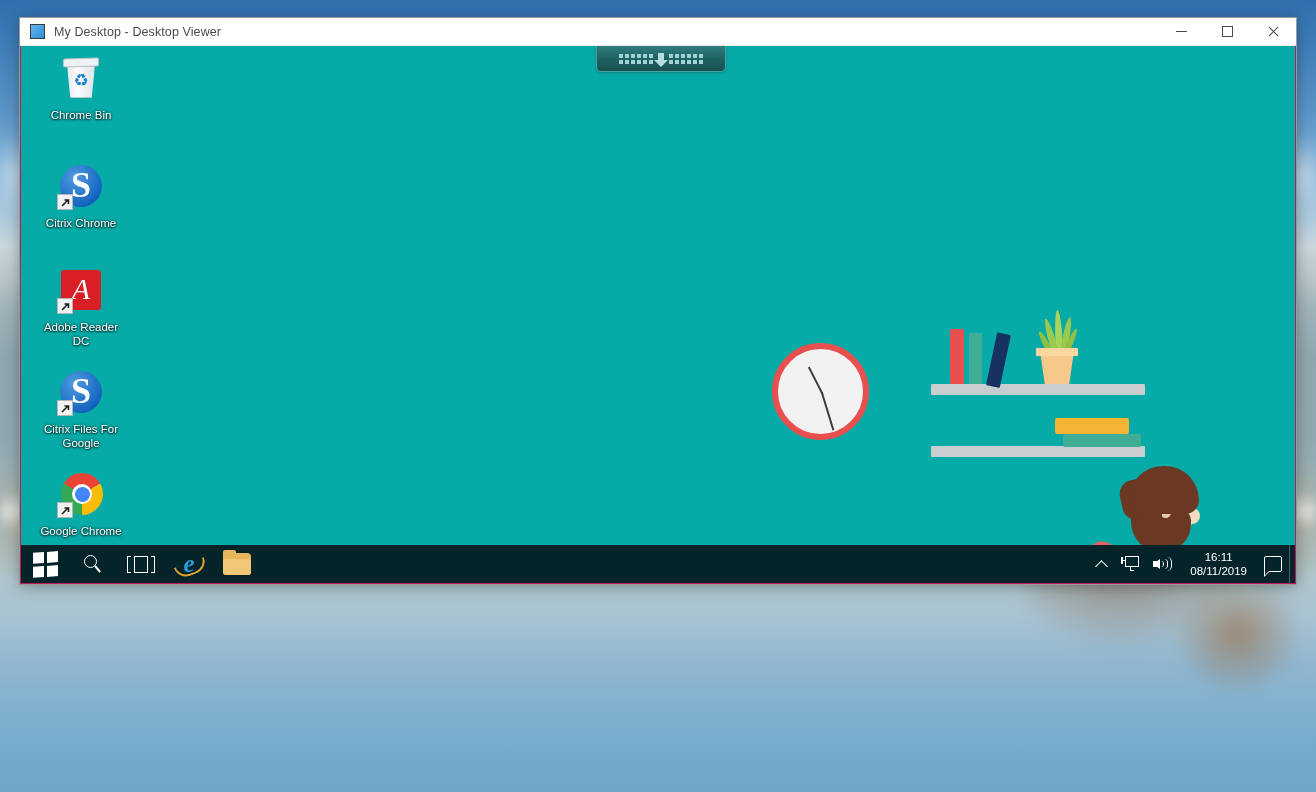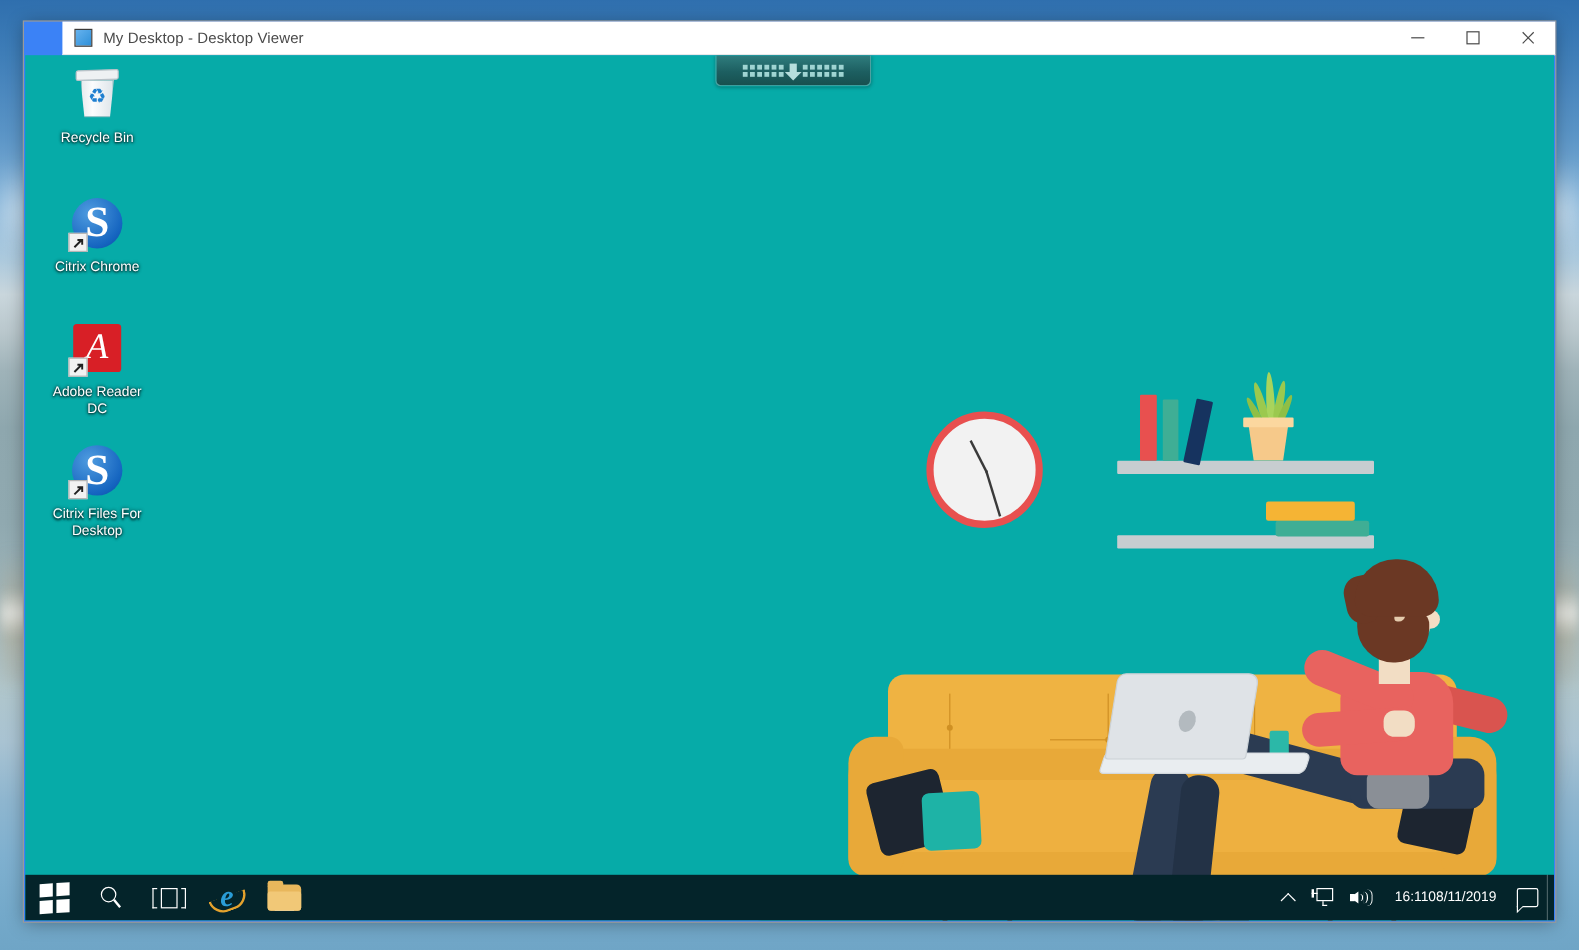--- a/index.html
+++ b/index.html
@@ -56,24 +56,23 @@
     filter:blur(6px);
   }
   #outer-wallpaper .cloudband{
     position:absolute; left:0; right:0; top:17%; height:10%;
     background:linear-gradient(to bottom, rgba(255,255,255,0), rgba(255,255,255,.45), rgba(255,255,255,0));
     filter:blur(8px);
   }
 
   
   #viewer-window{
-    position:absolute; left:20px; top:18px; width:1276px; height:750px;
+    position:absolute; left:20px; top:18px; width:1276px; height:566px;
     box-shadow:0 0 0 1px #9a9a9a, 0 2px 14px rgba(0,0,0,.35);
-    background:#3b82f6;
-    padding-left:32px;
+    background:#be185d;
   }
   #titlebar{
     height:28px; background:#ffffff;
     display:flex; align-items:center;
     border-bottom:1px solid #e8e8e8;
     position:relative;
   }
   #titlebar .tb-icon{
     width:15px; height:15px; margin-left:10px; margin-right:9px;
     border:1px solid #3a3a3a;
@@ -488,21 +487,21 @@
   }
   .vol-icon .bx{ position:absolute; left:0; top:5px; width:4px; height:6px; background:#fff;}
   .vol-icon .w1,.vol-icon .w2,.vol-icon .w3{
     position:absolute; border:1.3px solid #fff; border-left:none; border-top:none; border-bottom:none;
     border-radius:0 10px 10px 0;
   }
   .vol-icon .w1{ left:8px; top:5px; width:3px; height:6px; }
   .vol-icon .w2{ left:11px; top:3px; width:4px; height:10px; }
   .vol-icon .w3{ left:14px; top:1px; width:5px; height:14px; }
   #clock-tray{
-    height:38px; display:flex; flex-direction:row; align-items:center; justify-content:center;
+    height:38px; display:flex; flex-direction:column; align-items:center; justify-content:center;
     padding:0 10px; color:#fff; cursor:default;
   }
   #clock-tray .t{ font-size:11.5px; line-height:14px; }
   #clock-tray .d{ font-size:11.5px; line-height:14px; }
   .action-center{
     position:relative; width:18px; height:16px;
     border:1.5px solid #fff; border-radius:2px 2px 2px 0;
   }
   .action-center:after{
     content:""; position:absolute; left:-1.5px; bottom:-6px; width:0; height:0;
@@ -670,21 +669,21 @@
     <div id="desktop-icons">
 
       <div class="desk-icon">
         <div class="art">
           <div class="bin">
             <div class="body"></div>
             <div class="recy">♻</div>
             <div class="lid"></div>
           </div>
         </div>
-        <div class="lbl">Recycle Bin</div>
+        <div class="lbl">Chrome Bin</div>
       </div>
 
       <div class="desk-icon" style="margin-top:32px;">
         <div class="art">
           <div class="citrix-s">
               <span>S</span>
             </div>
           <div class="shortcut-ov">
             <svg width="11" height="11" viewBox="0 0 11 11">
                 <path d="M2 9 L8 3 M4.5 3 L8.5 3 L8.5 7" stroke="#222" stroke-width="1.6" fill="none"></path>
@@ -714,23 +713,35 @@
           <div class="citrix-s">
               <span>S</span>
             </div>
           <div class="shortcut-ov">
             <svg width="11" height="11" viewBox="0 0 11 11">
                 <path d="M2 9 L8 3 M4.5 3 L8.5 3 L8.5 7" stroke="#222" stroke-width="1.6" fill="none"></path>
               </svg>
           </div>
         </div>
         <div class="lbl">Citrix Files
-For Desktop</div>
-      </div>
-
+For Google</div>
+      </div>
+
+      <div class="desk-icon" style="margin-top:12px;">
+        <div class="art">
+          <div class="chrome"></div>
+          <div class="shortcut-ov">
+            <svg width="11" height="11" viewBox="0 0 11 11">
+                <path d="M2 9 L8 3 M4.5 3 L8.5 3 L8.5 7" stroke="#222" stroke-width="1.6" fill="none"></path>
+              </svg>
+          </div>
+        </div>
+        <div class="lbl">Google
+Chrome</div>
+      </div>
 
     </div>
 
     <div id="taskbar">
       <div class="tb-btn" id="start-btn">
         <span class="winlogo">
             <i></i>
             <i></i>
             <i></i>
             <i></i>

